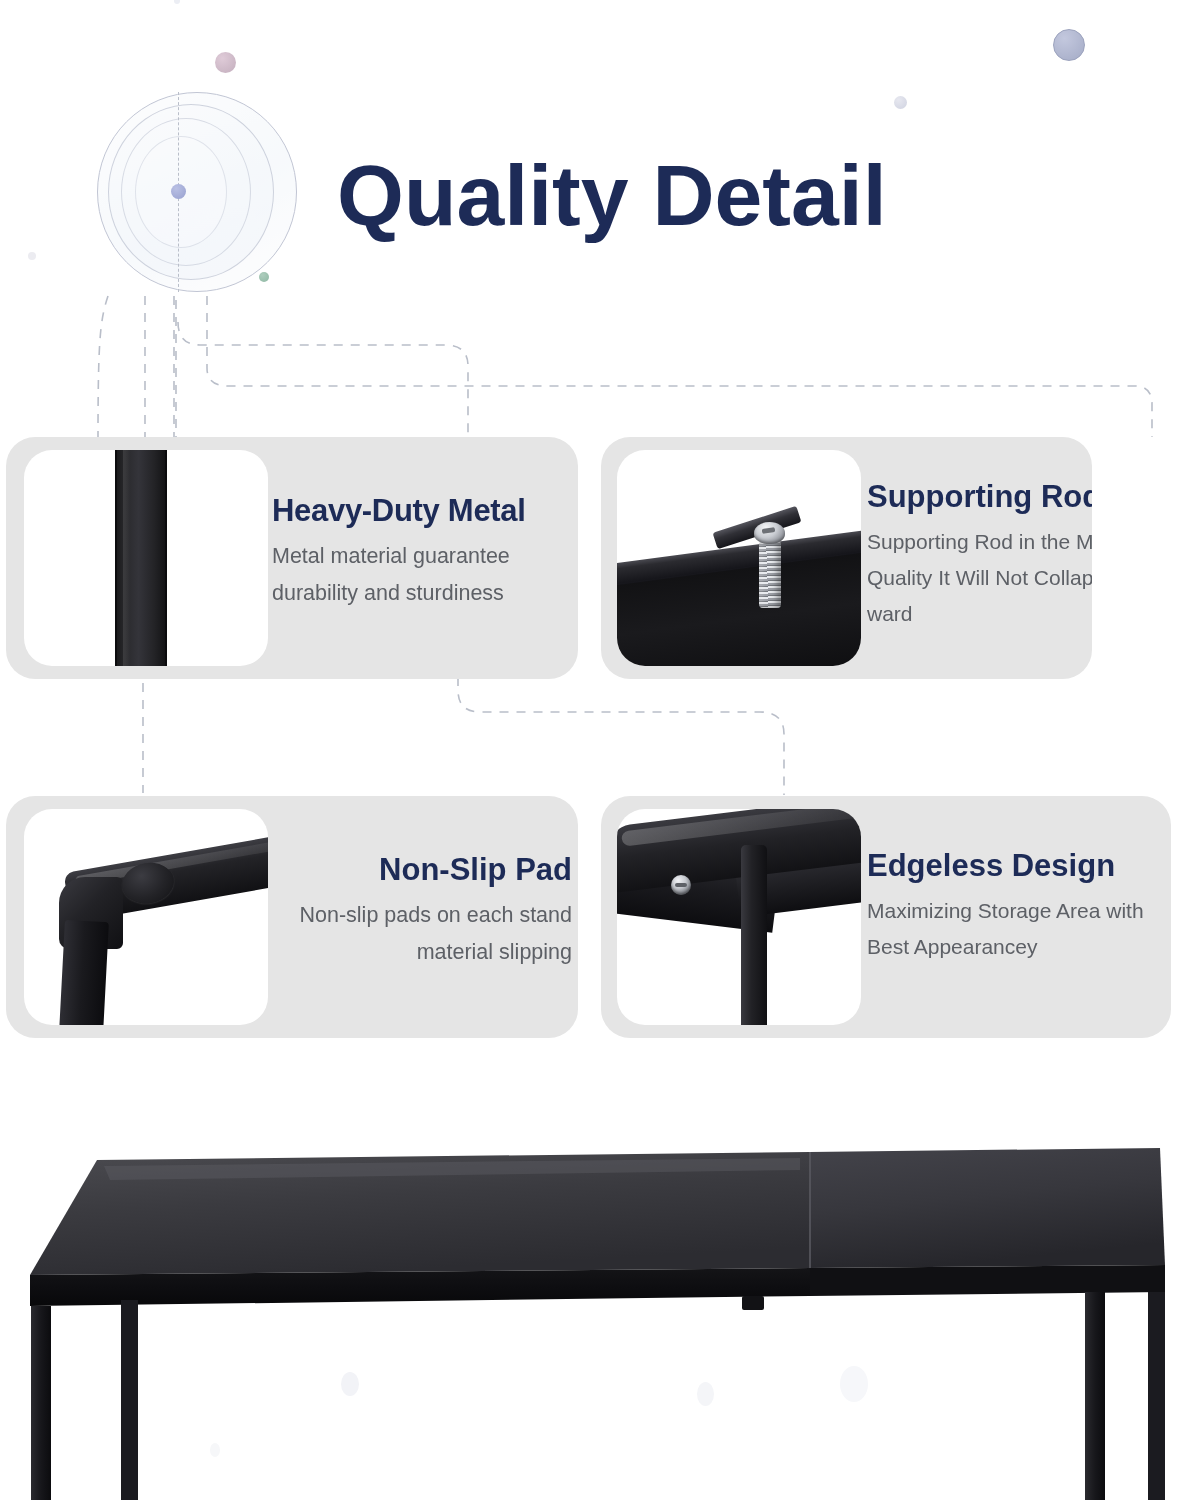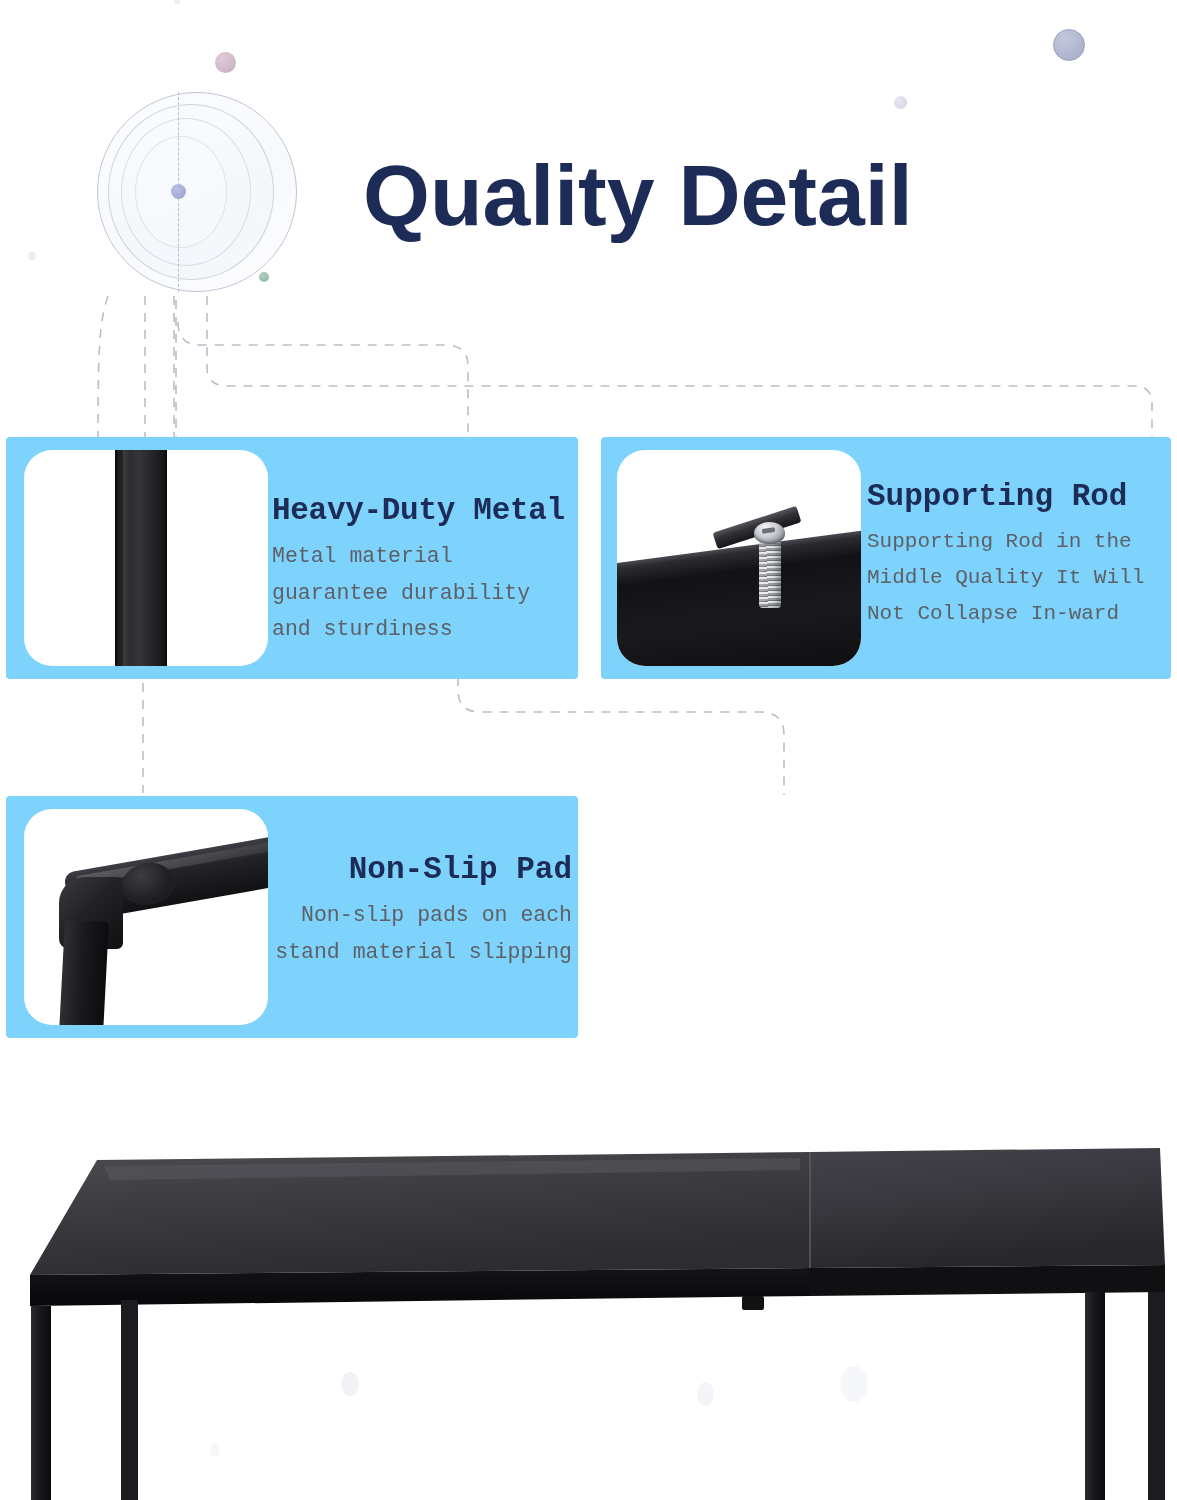--- a/index.html
+++ b/index.html
@@ -66,48 +66,46 @@
   .dot-top-tiny{ left: 174px; top: -2px;  width: 6px;  height: 6px; background: #eceef4; }
 
   .page-title {
     position: absolute;
     left: 337px; top: 146px;
     font-size: 86px;
     font-weight: bold;
     letter-spacing: 0px;
     color: #1d2b57;
     white-space: nowrap;
-    margin-left: 26px;
   }
 
   
   .connectors {
     position: absolute;
     left: 0; top: 0;
     width: 1177px; height: 1060px;
     pointer-events: none;
   }
 
   
   .cards {
     position: absolute;
     left: 0; top: 0;
     width: 1177px;
     height: 1060px;
   }
 
   .card {
     position: absolute;
-    background: #7dd3fc;
-    border-radius: 4px;
+    background: #e5e5e5;
+    border-radius: 29px;
     overflow: hidden;
-    font-family: Liberation Mono, monospace;
   }
   .card-1 { left: 6px;   top: 437px; width: 572px; height: 242px; }
-  .card-2 { left: 601px; top: 437px; width: 570px; height: 242px; }
+  .card-2 { left: 601px; top: 437px; width: 491px; height: 242px; }
   .card-3 { left: 6px;   top: 796px; width: 572px; height: 242px; text-align: right; }
   .card-4 { left: 601px; top: 796px; width: 570px; height: 242px; }
 
   .card-photo {
     position: absolute;
     left: 18px; top: 13px;
     width: 244px; height: 216px;
     background: #ffffff;
     border-radius: 28px;
     overflow: hidden;
@@ -423,20 +421,36 @@
         <div class="leg-vert"></div>
         <div class="pad-circle"></div>
       </div>
     </div>
     <div class="card-text">
       <div class="card-title">Non-Slip Pad</div>
       <div class="card-desc">Non-slip pads on each stand material slipping</div>
     </div>
   </div>
 
+  <div class="card card-4">
+    <div class="card-photo">
+      <div class="edge-wrap">
+        <div class="edge-apron"></div>
+        <div class="edge-apron2"></div>
+        <div class="edge-top"></div>
+        <div class="edge-top-gloss"></div>
+        <div class="edge-leg"></div>
+        <div class="edge-screw"></div>
+      </div>
+    </div>
+    <div class="card-text">
+      <div class="card-title">Edgeless Design</div>
+      <div class="card-desc">Maximizing Storage Area with Best Appearancey</div>
+    </div>
+  </div>
 
 </div>
 
 <div class="product-shot">
   <svg width="1177" height="390" viewBox="0 0 1177 390">
     <defs>
       <linearGradient id="topL" x1="0" y1="0" x2="0.35" y2="1">
         <stop offset="0" stop-color="#4b4b50"></stop>
         <stop offset="0.45" stop-color="#3b3b40"></stop>
         <stop offset="1" stop-color="#2c2c31"></stop>

